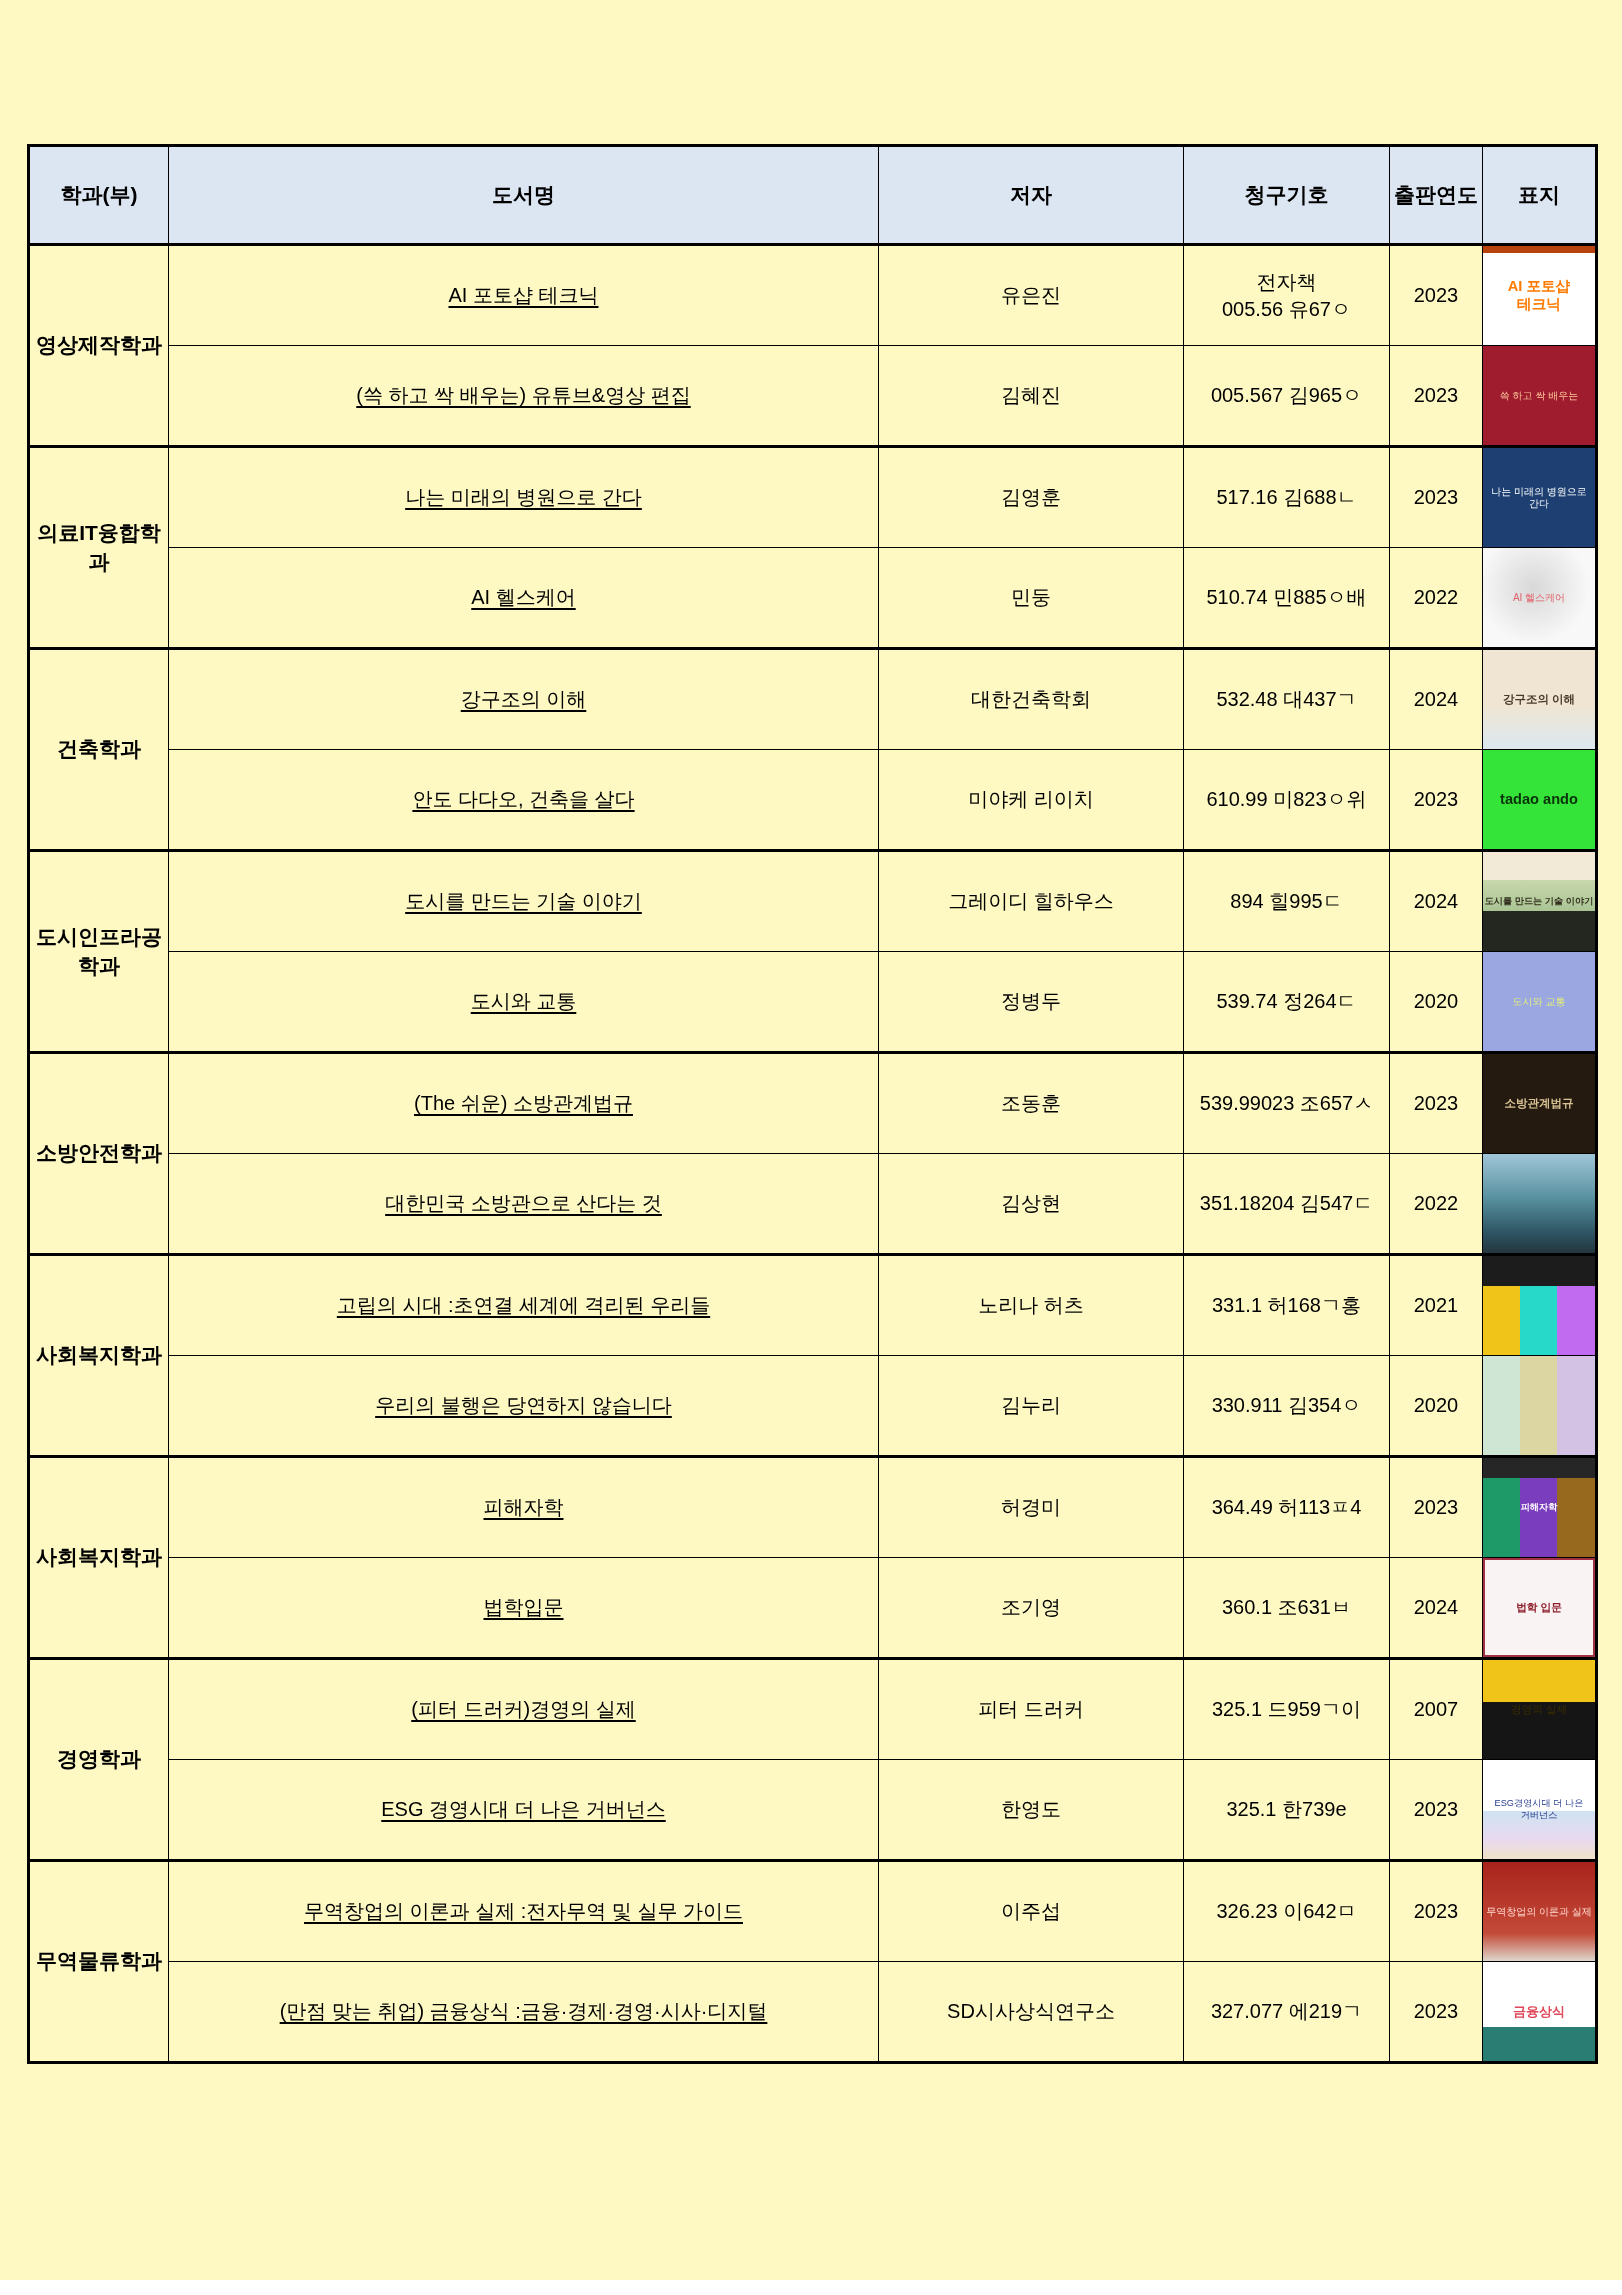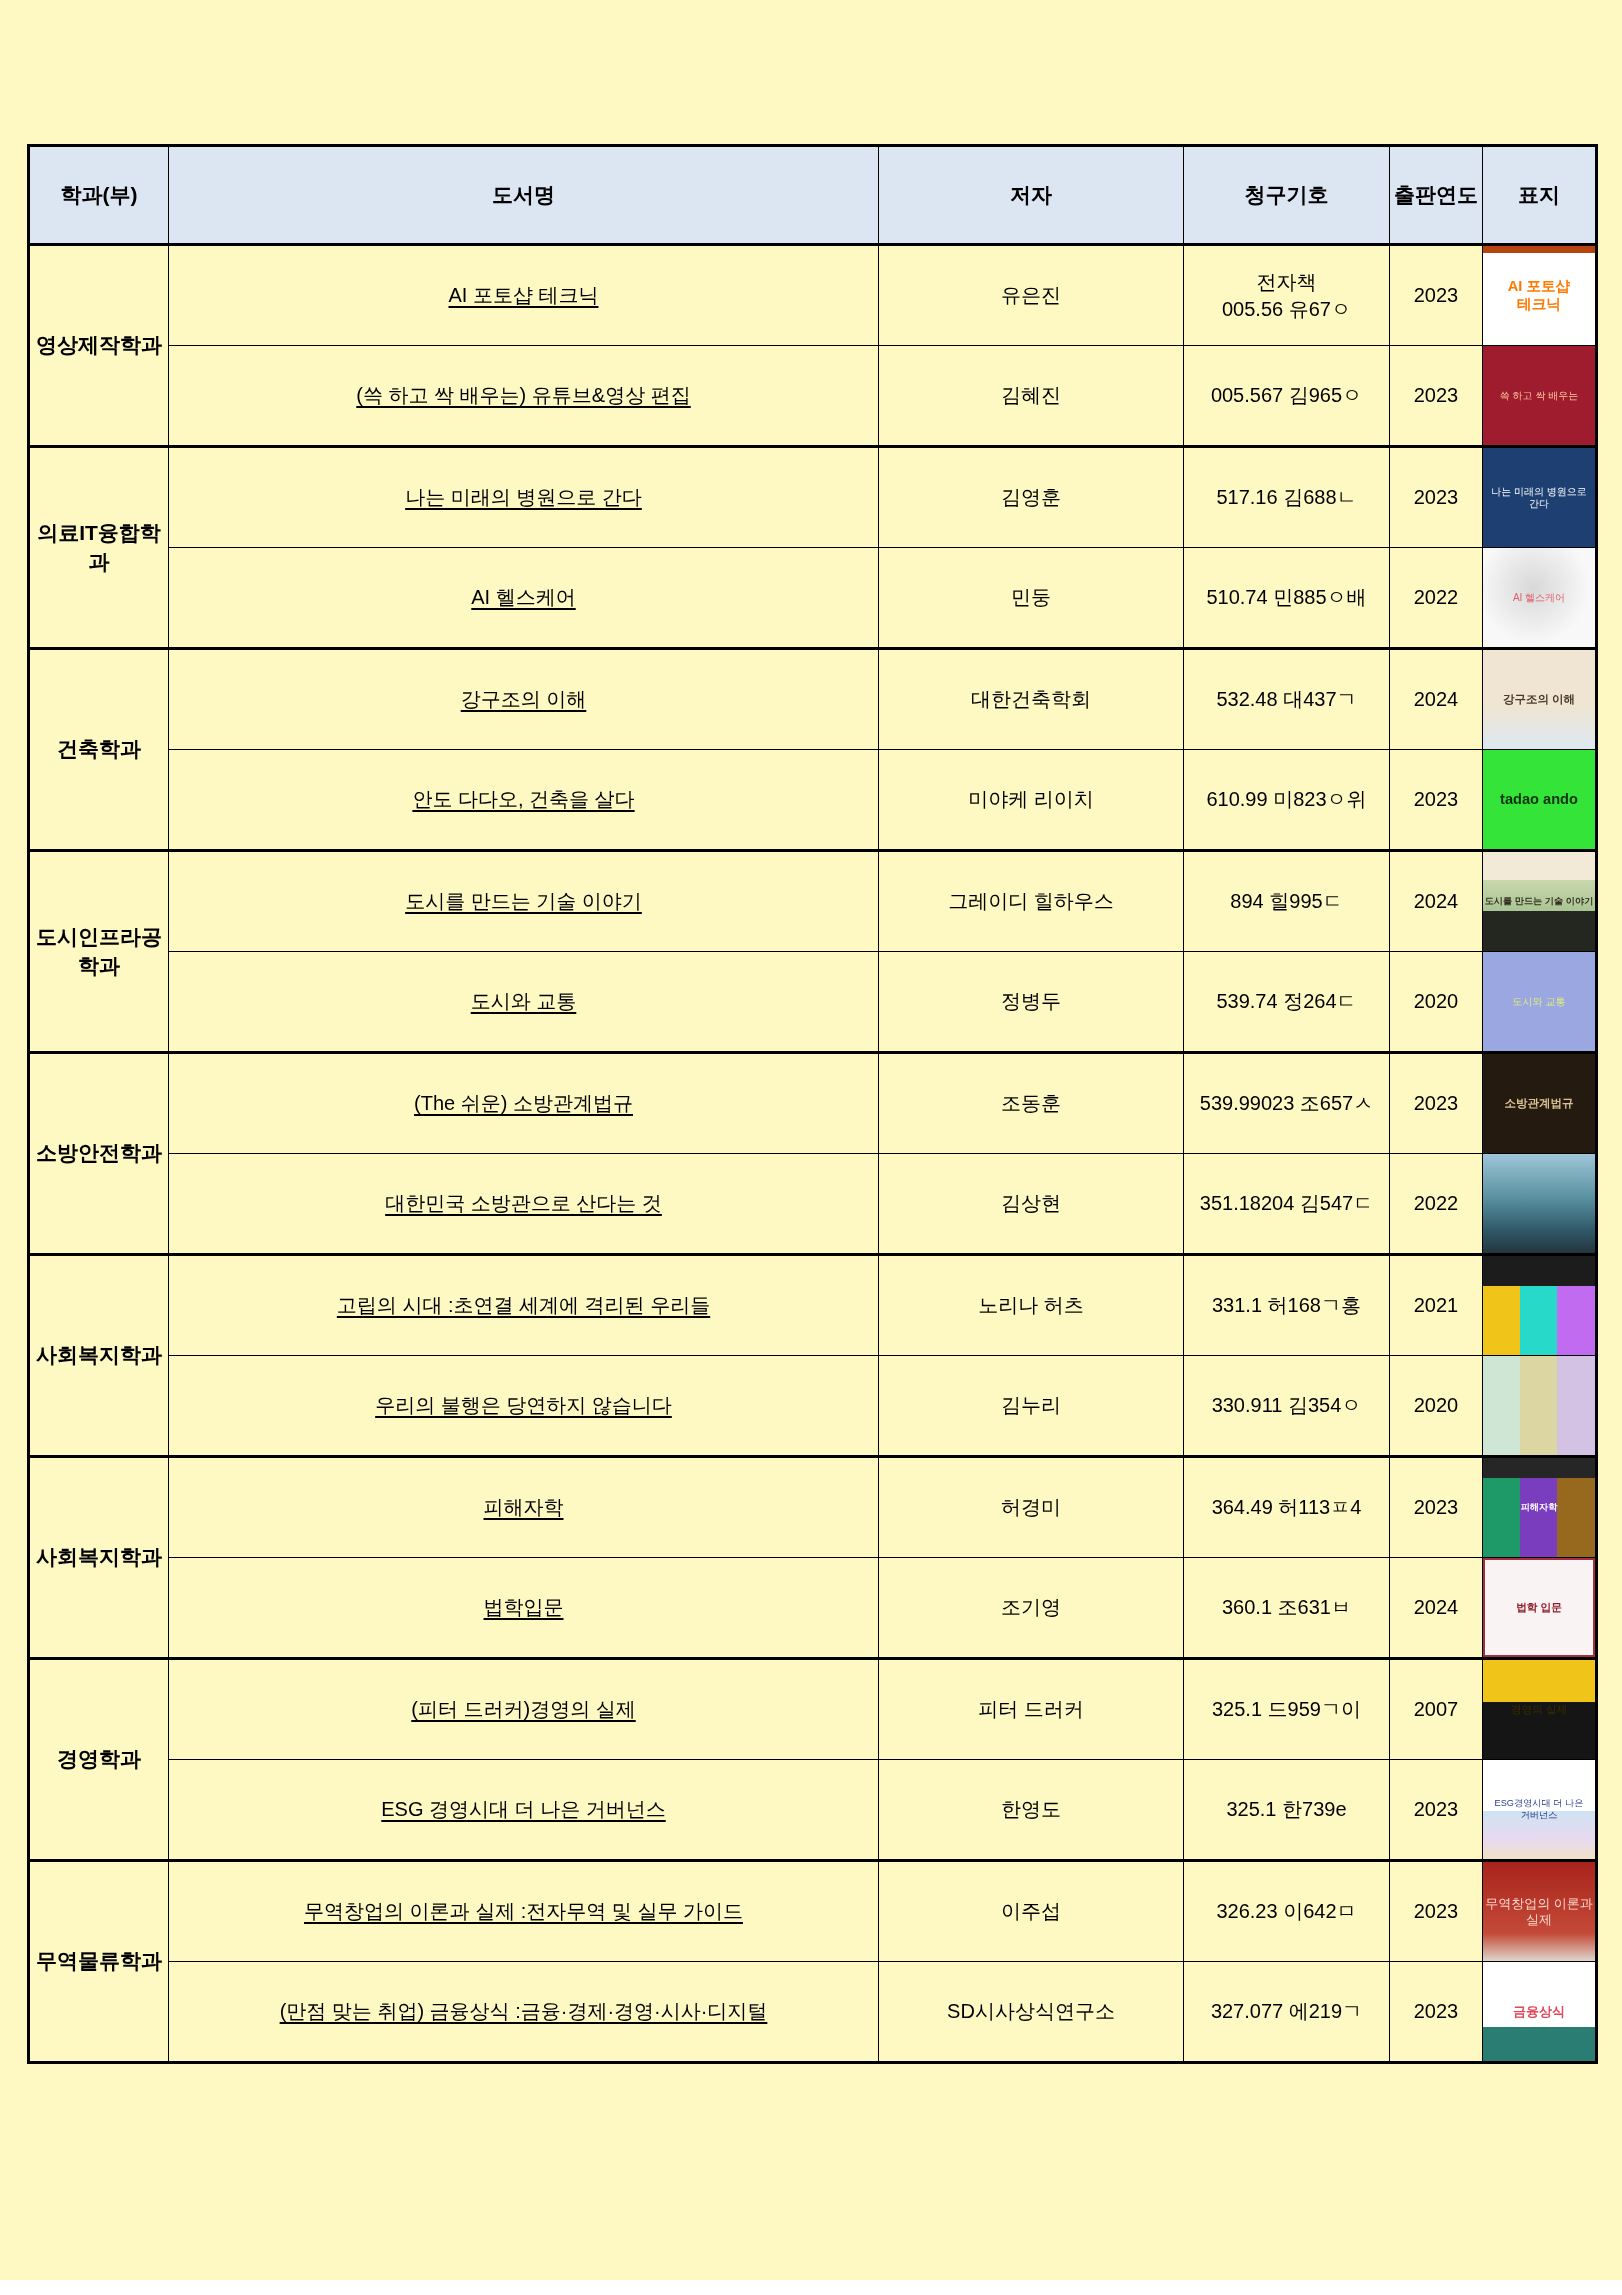--- a/index.html
+++ b/index.html
@@ -292,21 +292,21 @@
     <tr class="sec-start">
       <td class="dept" rowspan="2">무역물류학과</td>
       <td class="title-cell"><span class="title-link">무역창업의 이론과 실제 :전자무역 및 실무 가이드</span></td>
       <td>이주섭</td>
       <td class="call">
             <div>326.23 이642ㅁ</div>
           </td>
       <td>2023</td>
       <td class="coverc">
             <div class="cover" style="background:linear-gradient(180deg,#a8231c 0%,#c44a38 72%,#ded6cc 100%)">
-              <span class="cover-label" style="color:#ffd9cf;font-size:13px">무역창업의 이론과 실제</span>
+              <span class="cover-label" style="color:#ffd9cf;font-size:10px">무역창업의 이론과 실제</span>
             </div>
           </td>
     </tr>
     <tr>
       <td class="title-cell"><span class="title-link">(만점 맞는 취업) 금융상식 :금융·경제·경영·시사·디지털</span></td>
       <td>SD시사상식연구소</td>
       <td class="call">
             <div>327.077 에219ㄱ</div>
           </td>
       <td>2023</td>

